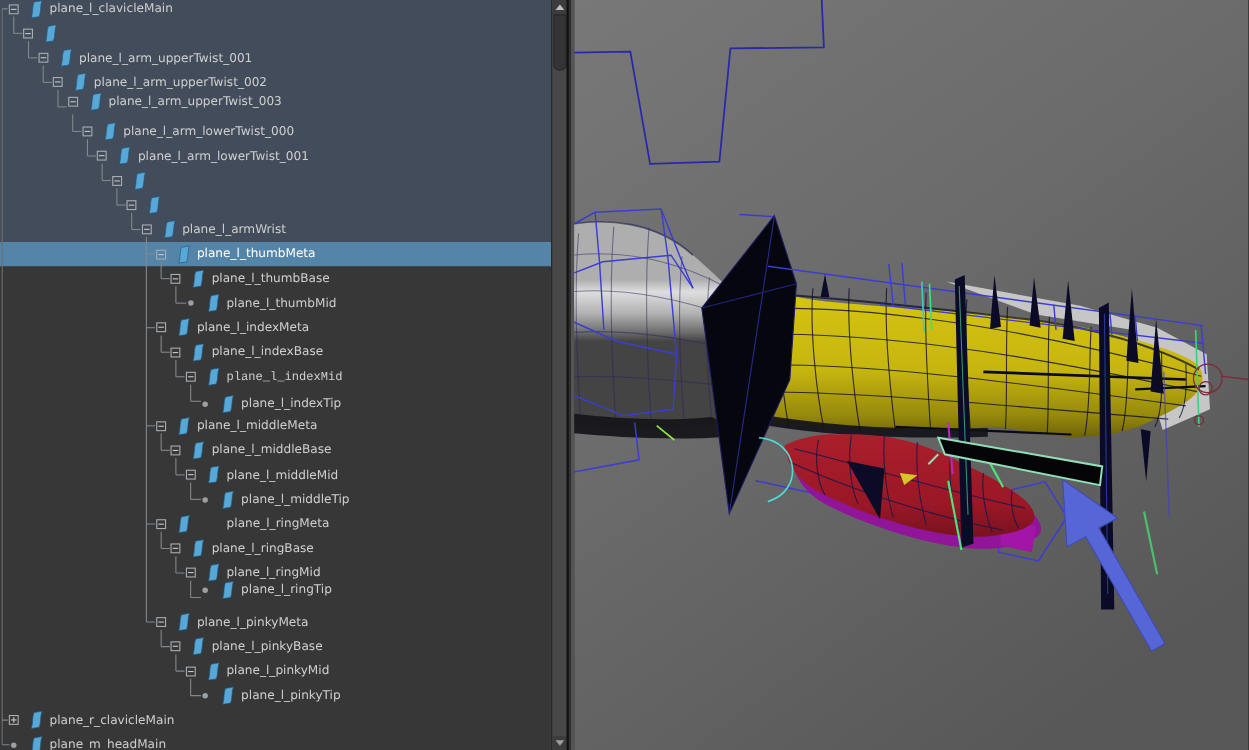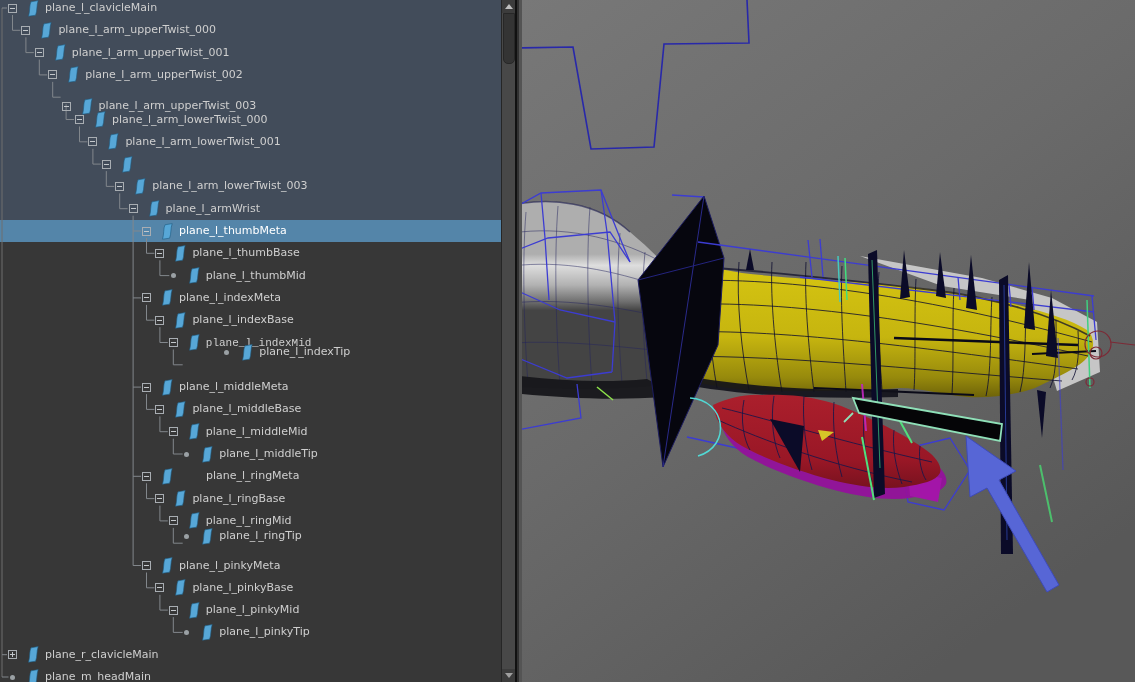--- a/index.html
+++ b/index.html
@@ -109,41 +109,40 @@
             </svg></span>
           <span class="tlabel" style="left: 45px;">plane_l_clavicleMain</span>
         </div>
         <div class="trow" style="top: 19.3px;">
           <span class="exp" style="left: 21.4px; top: 6.5px;">
             <span class="h"></span>
           </span>
           <span class="nicon" style="left: 39.4px; top: 2.5px;"><svg width="14" height="17" viewBox="0 0 14 17">
               <path d="M2.5,16.2 C4.2,11 3.2,5.5 5,1.8 L12.2,0.6 C10.4,5.2 11.4,10.8 9.6,15.2 Z" fill="#57a7d7" stroke="#1f5a80" stroke-width="0.6"></path>
             </svg></span>
-          <span class="tlabel" style="left: 58.4px;">plane_l_arm_upperTwist_000</span>
         </div>
         <div class="trow" style="top: 41.6px;">
           <span class="exp" style="left: 34.8px; top: 6.5px;">
             <span class="h"></span>
           </span>
           <span class="nicon" style="left: 52.8px; top: 2.5px;"><svg width="14" height="17" viewBox="0 0 14 17">
               <path d="M2.5,16.2 C4.2,11 3.2,5.5 5,1.8 L12.2,0.6 C10.4,5.2 11.4,10.8 9.6,15.2 Z" fill="#57a7d7" stroke="#1f5a80" stroke-width="0.6"></path>
             </svg></span>
           <span class="tlabel" style="left: 71.8px;">plane_l_arm_upperTwist_001</span>
         </div>
         <div class="trow" style="top: 63.9px;">
           <span class="exp" style="left: 48.2px; top: 6.5px;">
             <span class="h"></span>
           </span>
           <span class="nicon" style="left: 66.2px; top: 2.5px;"><svg width="14" height="17" viewBox="0 0 14 17">
               <path d="M2.5,16.2 C4.2,11 3.2,5.5 5,1.8 L12.2,0.6 C10.4,5.2 11.4,10.8 9.6,15.2 Z" fill="#57a7d7" stroke="#1f5a80" stroke-width="0.6"></path>
             </svg></span>
           <span class="tlabel" style="left: 85.2px;">plane_l_arm_upperTwist_002</span>
         </div>
-        <div class="trow" style="top: 95px; padding-left: 43px;">
+        <div class="trow" style="top: 81px; padding-left: 43px;">
           <span class="exp" style="left: 61.6px; top: 6.5px;">
             <span class="h"></span>
           </span>
           <span class="nicon" style="left: 79.6px; top: 2.5px;"><svg width="14" height="17" viewBox="0 0 14 17">
               <path d="M2.5,16.2 C4.2,11 3.2,5.5 5,1.8 L12.2,0.6 C10.4,5.2 11.4,10.8 9.6,15.2 Z" fill="#57a7d7" stroke="#1f5a80" stroke-width="0.6"></path>
             </svg></span>
           <span class="tlabel" style="left: 98.6px;">plane_l_arm_upperTwist_003</span>
         </div>
         <div class="trow" style="top: 108.5px;">
           <span class="exp" style="left: 75px; top: 6.5px;">
@@ -171,21 +170,20 @@
               <path d="M2.5,16.2 C4.2,11 3.2,5.5 5,1.8 L12.2,0.6 C10.4,5.2 11.4,10.8 9.6,15.2 Z" fill="#57a7d7" stroke="#1f5a80" stroke-width="0.6"></path>
             </svg></span>
         </div>
         <div class="trow" style="top: 175.4px;">
           <span class="exp" style="left: 115.2px; top: 6.5px;">
             <span class="h"></span>
           </span>
           <span class="nicon" style="left: 133.2px; top: 2.5px;"><svg width="14" height="17" viewBox="0 0 14 17">
               <path d="M2.5,16.2 C4.2,11 3.2,5.5 5,1.8 L12.2,0.6 C10.4,5.2 11.4,10.8 9.6,15.2 Z" fill="#57a7d7" stroke="#1f5a80" stroke-width="0.6"></path>
             </svg></span>
-          <span class="tlabel" style="left: 152.2px;">plane_l_arm_lowerTwist_003</span>
         </div>
         <div class="trow" style="top: 197.7px;">
           <span class="exp" style="left: 128.6px; top: 6.5px;">
             <span class="h"></span>
           </span>
           <span class="nicon" style="left: 146.6px; top: 2.5px;"><svg width="14" height="17" viewBox="0 0 14 17">
               <path d="M2.5,16.2 C4.2,11 3.2,5.5 5,1.8 L12.2,0.6 C10.4,5.2 11.4,10.8 9.6,15.2 Z" fill="#57a7d7" stroke="#1f5a80" stroke-width="0.6"></path>
             </svg></span>
           <span class="tlabel" style="left: 165.6px;">plane_l_armWrist</span>
         </div>
@@ -234,21 +232,21 @@
         </div>
         <div class="trow" style="top: 331.5px; font-family: Liberation Mono, monospace;">
           <span class="exp" style="left: 168.8px; top: 6.5px;">
             <span class="h"></span>
           </span>
           <span class="nicon" style="left: 186.8px; top: 2.5px;"><svg width="14" height="17" viewBox="0 0 14 17">
               <path d="M2.5,16.2 C4.2,11 3.2,5.5 5,1.8 L12.2,0.6 C10.4,5.2 11.4,10.8 9.6,15.2 Z" fill="#57a7d7" stroke="#1f5a80" stroke-width="0.6"></path>
             </svg></span>
           <span class="tlabel" style="left: 205.8px;">plane_l_indexMid</span>
         </div>
-        <div class="trow" style="top: 341px; margin-left: 40px;">
+        <div class="trow" style="top: 356px;">
           <span class="dot" style="left: 184.2px; top: 8.5px;"></span>
           <span class="nicon" style="left: 200.2px; top: 2.5px;"><svg width="14" height="17" viewBox="0 0 14 17">
               <path d="M2.5,16.2 C4.2,11 3.2,5.5 5,1.8 L12.2,0.6 C10.4,5.2 11.4,10.8 9.6,15.2 Z" fill="#57a7d7" stroke="#1f5a80" stroke-width="0.6"></path>
             </svg></span>
           <span class="tlabel" style="left: 219.2px;">plane_l_indexTip</span>
         </div>
         <div class="trow" style="top: 376.1px;">
           <span class="exp" style="left: 142px; top: 6.5px;">
             <span class="h"></span>
           </span>

